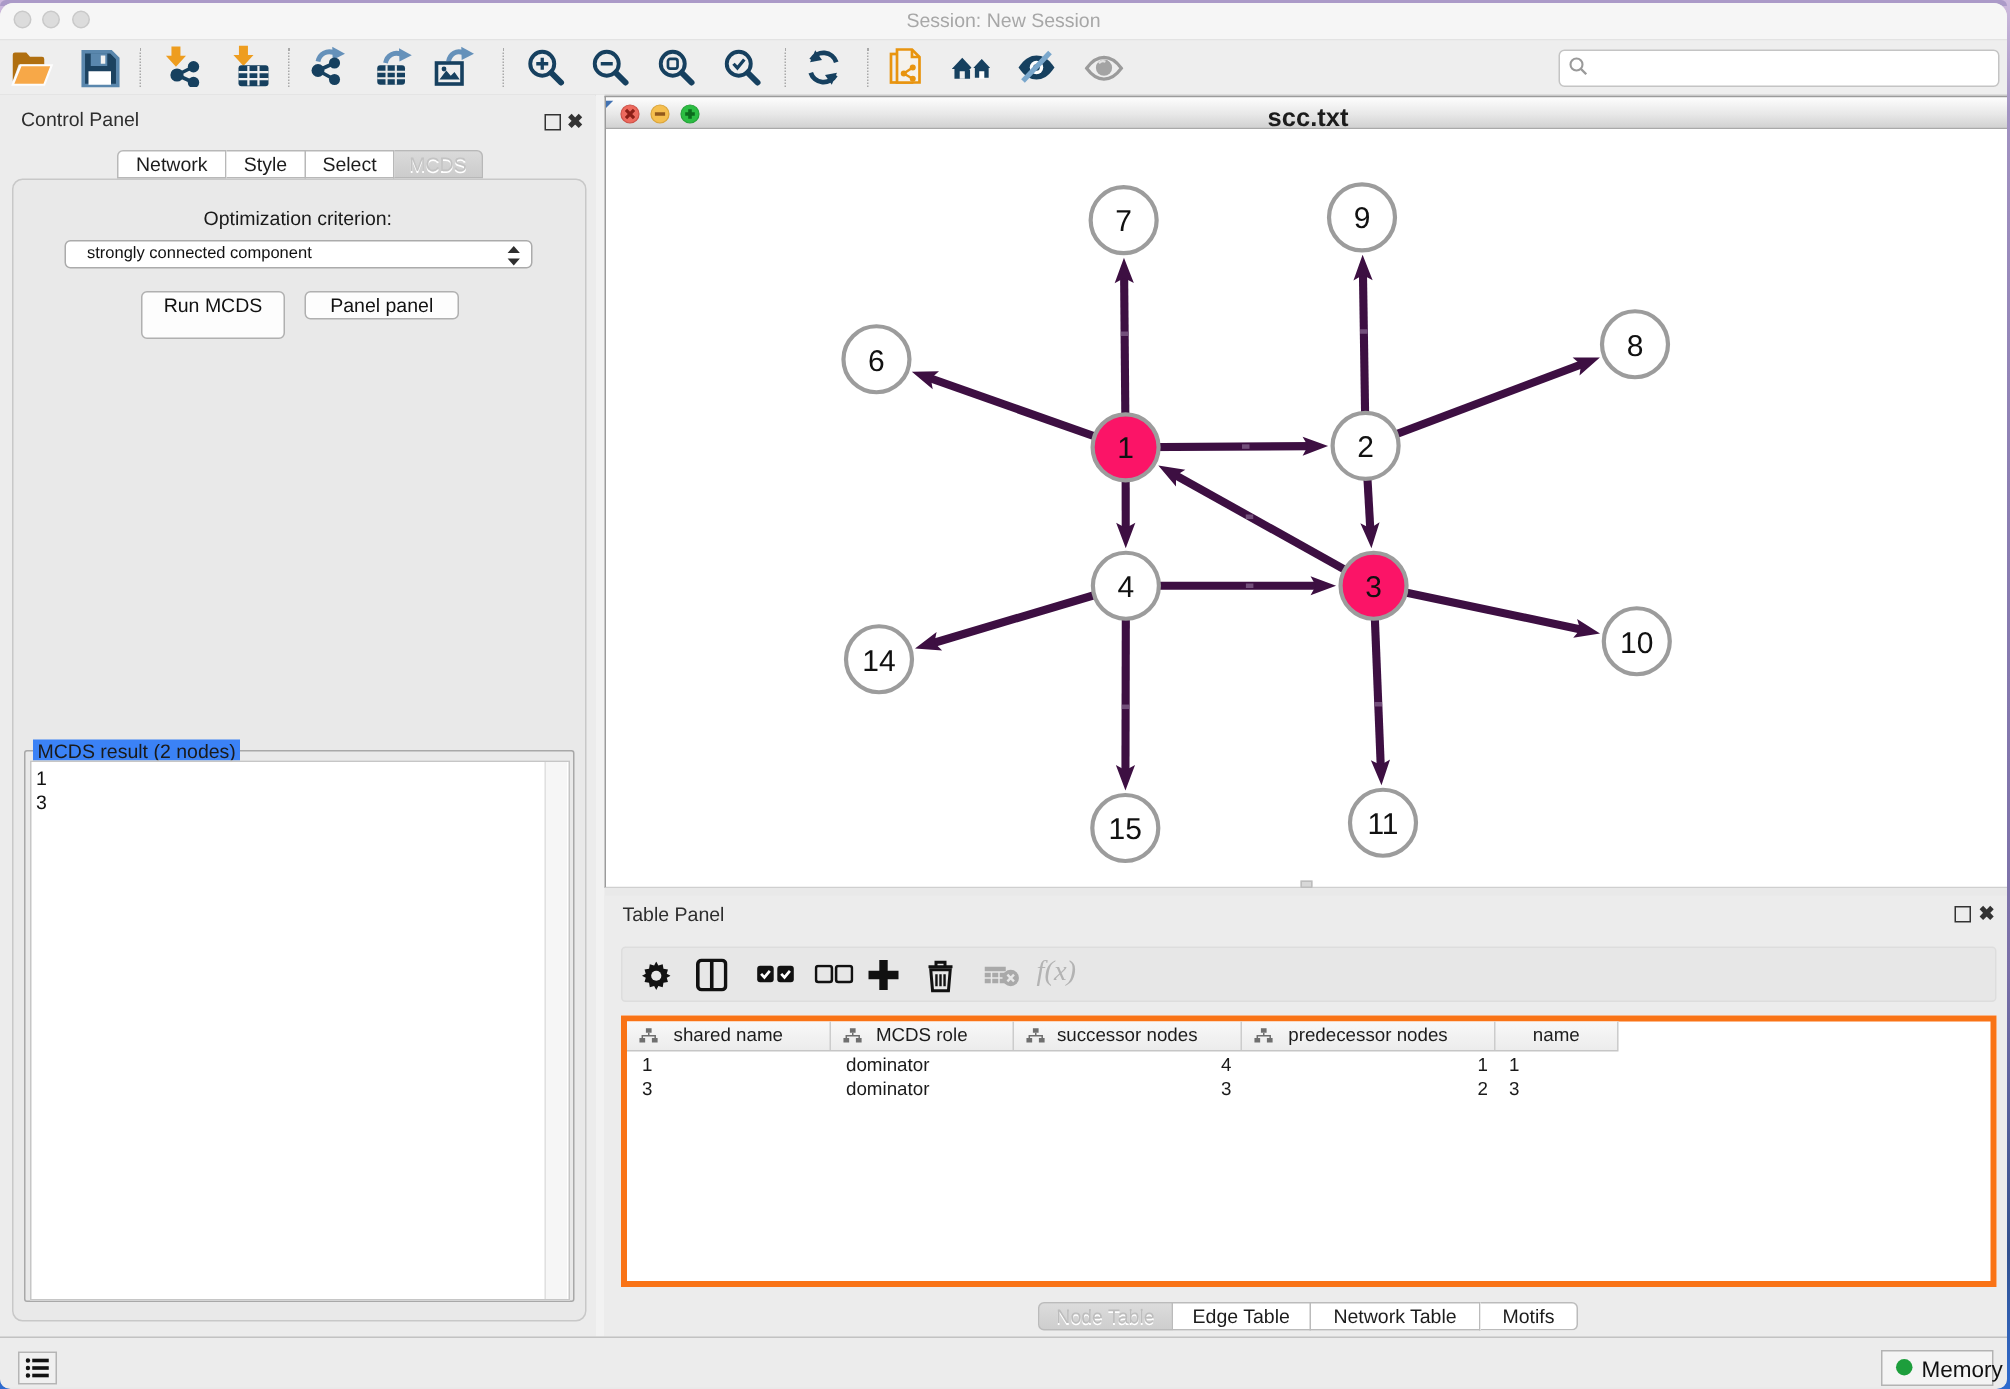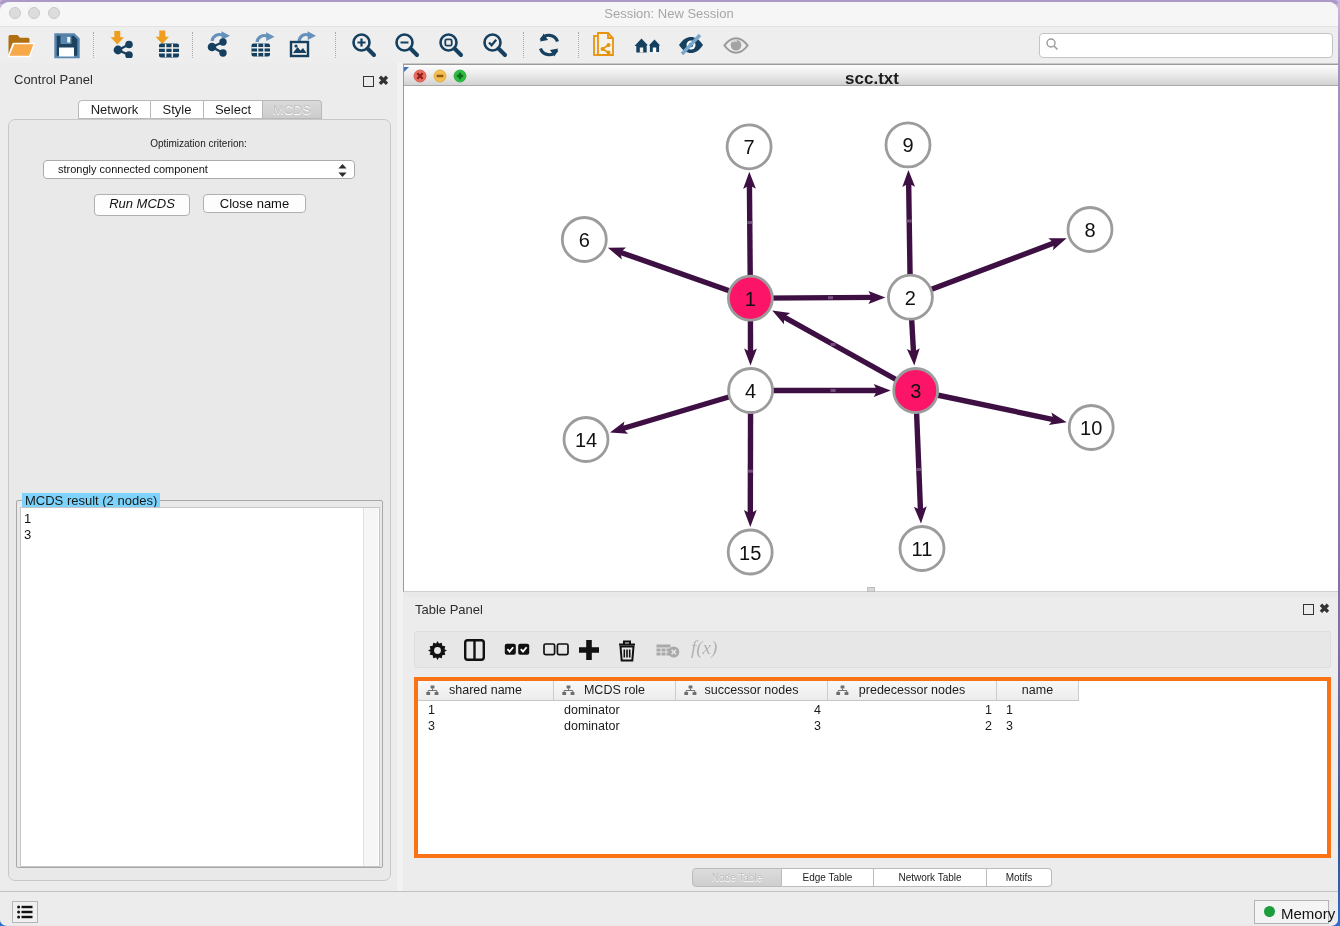--- a/index.html
+++ b/index.html
@@ -28,21 +28,21 @@
 #netcanvas{position:absolute;left:0;top:21px;width:936px;height:505px;background:#fff;}
 
 #tpanel{position:absolute;left:403px;top:595px;width:937px;height:294px;background:#ececec;}
 #tphead{position:absolute;left:12px;top:5px;font-size:13px;color:#2e2e2e;}
 #ttoolbar{position:absolute;left:11px;top:34px;width:917px;height:37px;background:#e7e7e7;border:1px solid #dddddd;border-radius:3px;box-sizing:border-box;}
 #ttable{position:absolute;left:11px;top:80px;width:917px;height:181px;background:#fff;border:4px solid #f97316;box-sizing:border-box;}
 #thead{position:absolute;left:0;top:0;width:661px;height:19px;background:linear-gradient(180deg,#f8f8f8,#ececec);border-bottom:1px solid #c6c6c6;}
 .hcell{position:absolute;top:0;height:19px;border-right:1px solid #cccccc;box-sizing:border-box;}
 .hlbl{position:absolute;top:2px;width:100%;text-align:center;font-size:12.5px;color:#1c1c1c;}
 .cell{position:absolute;font-size:12.5px;color:#1a1a1a;}
-.btab{position:absolute;top:0;height:19px;box-sizing:border-box;border:1px solid #bbbbbb;background:#fff;font-size:10px;text-align:center;line-height:18px;color:#1c1c1c;}
+.btab{position:absolute;top:0;height:19px;box-sizing:border-box;border:1px solid #bbbbbb;background:#fff;font-size:13px;text-align:center;line-height:18px;color:#1c1c1c;}
 
 #statusbar{position:absolute;left:0;top:889px;width:100%;height:33px;background:#ececec;border-top:1px solid #c2c2c2;}
 </style></head>
 <body>
 <div style="position:absolute;top:0;left:0;width:1338px;height:4px;background:#ab9ac8;border-radius:9px 9px 0 0;"></div>
 <div id="win">
   <div id="titlebar">
     <div class="tl" style="left:9px;"></div>
     <div class="tl" style="left:28px;"></div>
     <div class="tl" style="left:48px;"></div>
@@ -159,32 +159,32 @@
   <div class="abs" style="left:397px;top:61px;width:6px;height:828px;background:#f2f2f2;"></div>
   <div id="cpanel">
     <div id="cphead">Control Panel</div>
     <div class="wbtn" style="left:363px;top:13px;width:9px;height:9px;border:1.5px solid #333;"></div>
     <div class="wbtn" style="left:378px;top:10px;font-size:13px;font-weight:bold;">✖</div>
     <div id="cpbody"></div>
     <div class="tab" style="left:78px;width:73px;border-radius:4px 0 0 0;">Network</div>
     <div class="tab" style="left:151px;width:53px;border-left:none;">Style</div>
     <div class="tab" style="left:204px;width:59px;border-left:none;">Select</div>
     <div class="tab" style="left:263px;width:59px;border-left:none;border-radius:0 4px 0 0;background:linear-gradient(180deg,#dadada,#cccccc);color:#c3c3c3;text-shadow:0 1px 0 #ffffff;">MCDS</div>
-    <div class="abs" style="left:0;top:75px;width:397px;text-align:center;font-size:10px;color:#1a1a1a;">Optimization criterion:</div>
+    <div class="abs" style="left:0;top:75px;width:397px;text-align:center;font-size:13px;color:#1a1a1a;">Optimization criterion:</div>
     <div class="abs" style="left:43px;top:97px;width:312px;height:19px;background:#fff;border:1px solid #ababab;border-radius:4px;box-sizing:border-box;">
       <span style="position:absolute;left:14px;top:2px;font-size:11px;color:#111;">strongly connected component</span>
       <svg style="position:absolute;right:6px;top:2px;" width="11" height="15" viewBox="0 0 11 15">
           <path d="M1.4 5.6 L5.5 1 L9.6 5.6 Z M1.4 9.4 L5.5 14 L9.6 9.4 Z" fill="#2e2e2e"></path>
         </svg>
     </div>
-    <div class="abs" style="left:94px;top:131px;width:96px;height:22px;background:#fdfdfd;border:1px solid #b0b0b0;border-radius:4px;box-sizing:border-box;text-align:center;font-size:13px;line-height:17px;color:#111;font-style:italic;">Run MCDS</div>
-    <div class="abs" style="left:203px;top:131px;width:103px;height:19px;background:#fdfdfd;border:1px solid #b0b0b0;border-radius:4px;box-sizing:border-box;text-align:center;font-size:13px;line-height:17px;color:#111;">Close name</div>
+    <div class="abs" style="left:94px;top:131px;width:96px;height:32px;background:#fdfdfd;border:1px solid #b0b0b0;border-radius:4px;box-sizing:border-box;text-align:center;font-size:13px;line-height:17px;color:#111;">Run MCDS</div>
+    <div class="abs" style="left:203px;top:131px;width:103px;height:19px;background:#fdfdfd;border:1px solid #b0b0b0;border-radius:4px;box-sizing:border-box;text-align:center;font-size:13px;line-height:17px;color:#111;">Panel panel</div>
 
     <div class="abs" style="left:16px;top:437px;width:367px;height:368px;border:1px solid #a8a8a8;border-radius:2px;box-sizing:border-box;"></div>
-    <div class="abs" style="left:22px;top:430px;background:#7dd3fc;padding:0 3px;font-size:13px;color:#1a1a1a;">MCDS result (2 nodes)</div>
+    <div class="abs" style="left:22px;top:430px;background:#3b82f6;padding:0 3px;font-size:13px;color:#1a1a1a;">MCDS result (2 nodes)</div>
     <div class="abs" style="left:20px;top:444px;width:360px;height:360px;background:#fff;border:1px solid #c6c6c6;box-sizing:border-box;">
       <div style="position:absolute;right:1px;top:0;width:14px;height:100%;background:#f6f6f6;border-left:1px solid #e0e0e0;"></div>
       <div style="position:absolute;left:3px;top:3px;font-size:13px;color:#111;line-height:16px;">1<br>3</div>
     </div>
   </div>
   <div id="netwin">
     <svg class="abs" style="left:0;top:2px;z-index:5;" width="5" height="5" viewBox="0 0 5 5">
         <path d="M0 0 h5 L0 5 z" fill="#4272b2"></path>
       </svg>
     <div id="nettitle">

